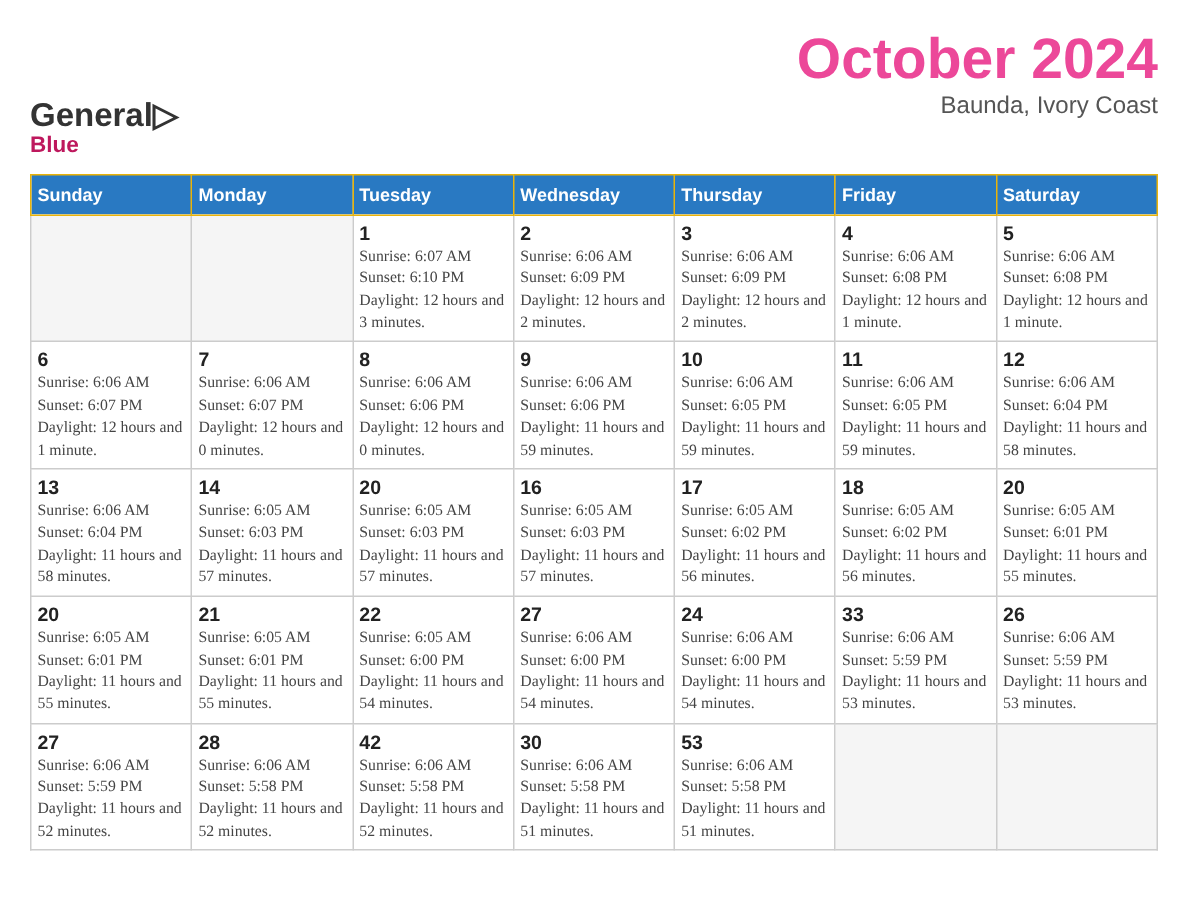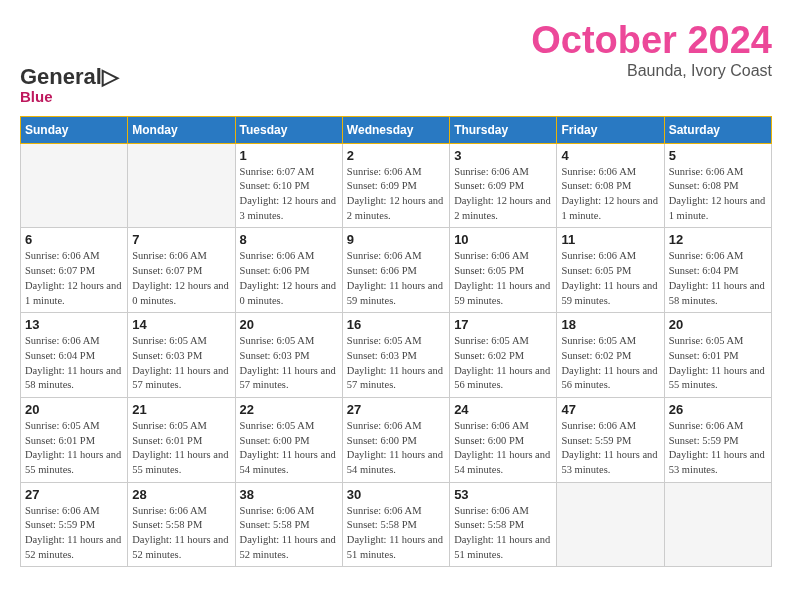--- a/index.html
+++ b/index.html
@@ -213,39 +213,39 @@
         </td>
         <td>
           <span class="day-num">27</span>
           <div class="day-info">Sunrise: 6:06 AM<br>Sunset: 6:00 PM<br>Daylight: 11 hours and 54 minutes.</div>
         </td>
         <td>
           <span class="day-num">24</span>
           <div class="day-info">Sunrise: 6:06 AM<br>Sunset: 6:00 PM<br>Daylight: 11 hours and 54 minutes.</div>
         </td>
         <td>
-          <span class="day-num">47</span>
+          <span class="day-num">33</span>
           <div class="day-info">Sunrise: 6:06 AM<br>Sunset: 5:59 PM<br>Daylight: 11 hours and 53 minutes.</div>
         </td>
         <td>
           <span class="day-num">26</span>
           <div class="day-info">Sunrise: 6:06 AM<br>Sunset: 5:59 PM<br>Daylight: 11 hours and 53 minutes.</div>
         </td>
       </tr>
       <tr>
         <td>
           <span class="day-num">27</span>
           <div class="day-info">Sunrise: 6:06 AM<br>Sunset: 5:59 PM<br>Daylight: 11 hours and 52 minutes.</div>
         </td>
         <td>
           <span class="day-num">28</span>
           <div class="day-info">Sunrise: 6:06 AM<br>Sunset: 5:58 PM<br>Daylight: 11 hours and 52 minutes.</div>
         </td>
         <td>
-          <span class="day-num">38</span>
+          <span class="day-num">42</span>
           <div class="day-info">Sunrise: 6:06 AM<br>Sunset: 5:58 PM<br>Daylight: 11 hours and 52 minutes.</div>
         </td>
         <td>
           <span class="day-num">30</span>
           <div class="day-info">Sunrise: 6:06 AM<br>Sunset: 5:58 PM<br>Daylight: 11 hours and 51 minutes.</div>
         </td>
         <td>
           <span class="day-num">53</span>
           <div class="day-info">Sunrise: 6:06 AM<br>Sunset: 5:58 PM<br>Daylight: 11 hours and 51 minutes.</div>
         </td>

